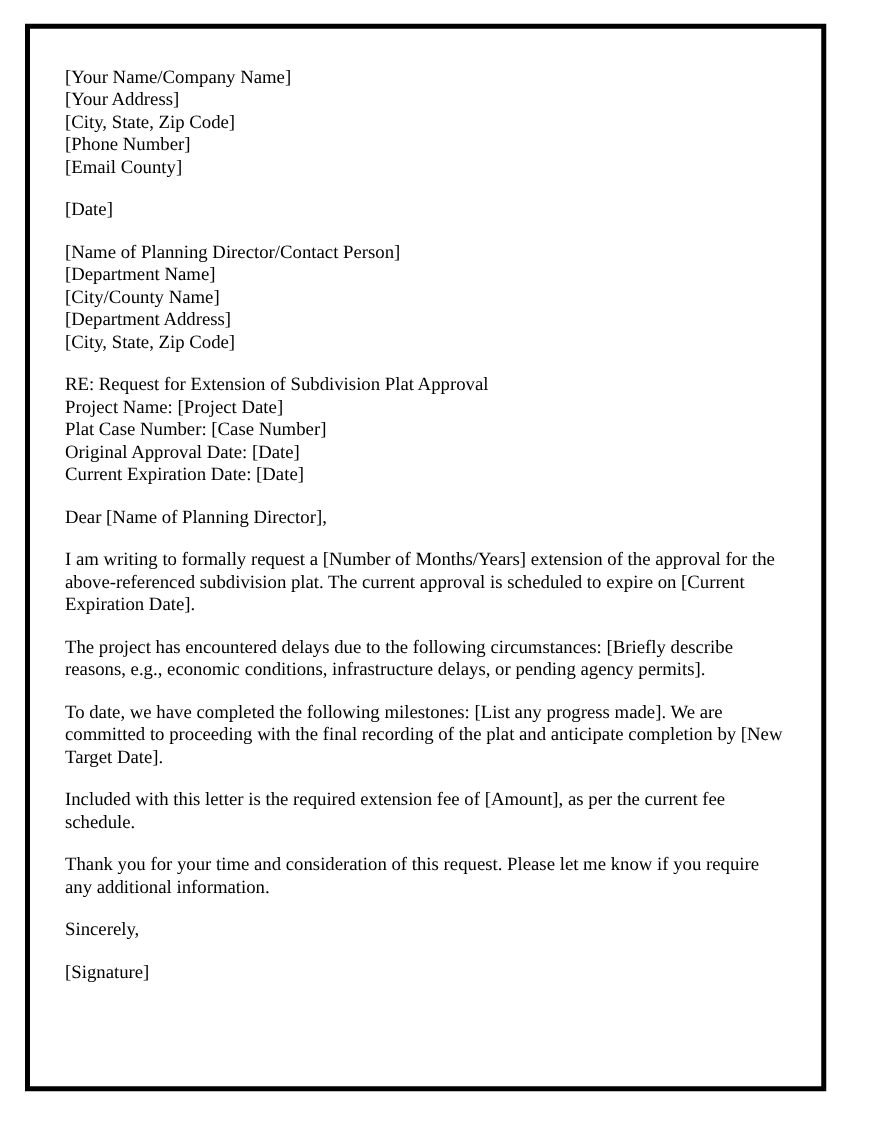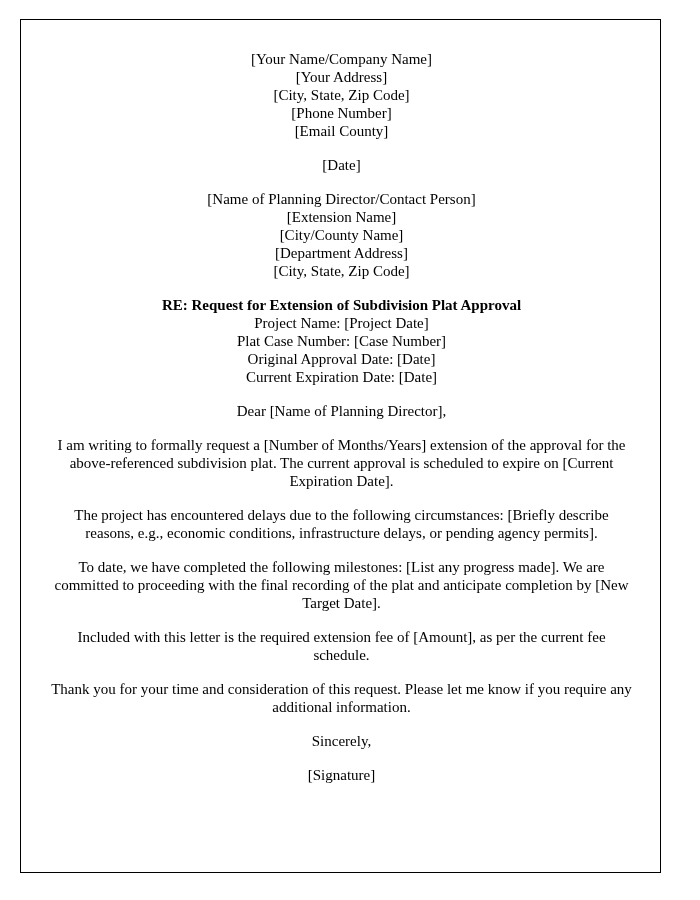--- a/index.html
+++ b/index.html
@@ -15,42 +15,41 @@
     overflow: hidden;
   }
 
   .page {
     position: absolute;
     left: 20px;
     top: 19px;
     width: 641px;
     height: 854px;
     background: #ffffff;
-    border: 1px solid #000000;
+    border: 4px solid #000000;
     overflow: hidden;
-    text-align: center;
   }
 
   .letter {
     padding: 30px 26px 0 28px;
     color: #000000;
     font-size: 15px;
     line-height: 18px;
   }
 
   .block {
     margin-bottom: 16px;
   }
 
   .line {
     display: block;
   }
 
   .subject-line {
-    font-weight: bold;
+    font-weight: normal;
   }
 
   .para {
     margin-bottom: 16px;
     max-width: 590px;
     margin-top: 16px;
   }
 </style>
 </head>
 <body>
@@ -65,21 +64,21 @@
       <span class="line">[Phone Number]</span>
       <span class="line">[Email County]</span>
     </div>
 
     <div class="block">
       <span class="line">[Date]</span>
     </div>
 
     <div class="block">
       <span class="line">[Name of Planning Director/Contact Person]</span>
-      <span class="line">[Extension Name]</span>
+      <span class="line">[Department Name]</span>
       <span class="line">[City/County Name]</span>
       <span class="line">[Department Address]</span>
       <span class="line">[City, State, Zip Code]</span>
     </div>
 
     <div class="block">
       <span class="line subject-line">RE: Request for Extension of Subdivision Plat Approval</span>
       <span class="line">Project Name: [Project Date]</span>
       <span class="line">Plat Case Number: [Case Number]</span>
       <span class="line">Original Approval Date: [Date]</span>

